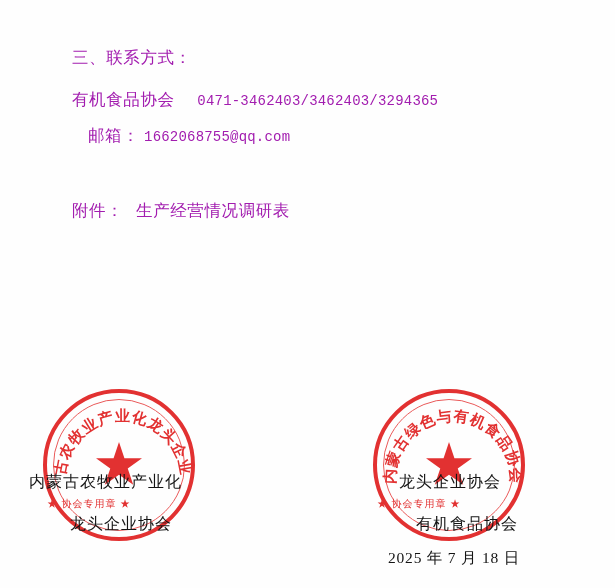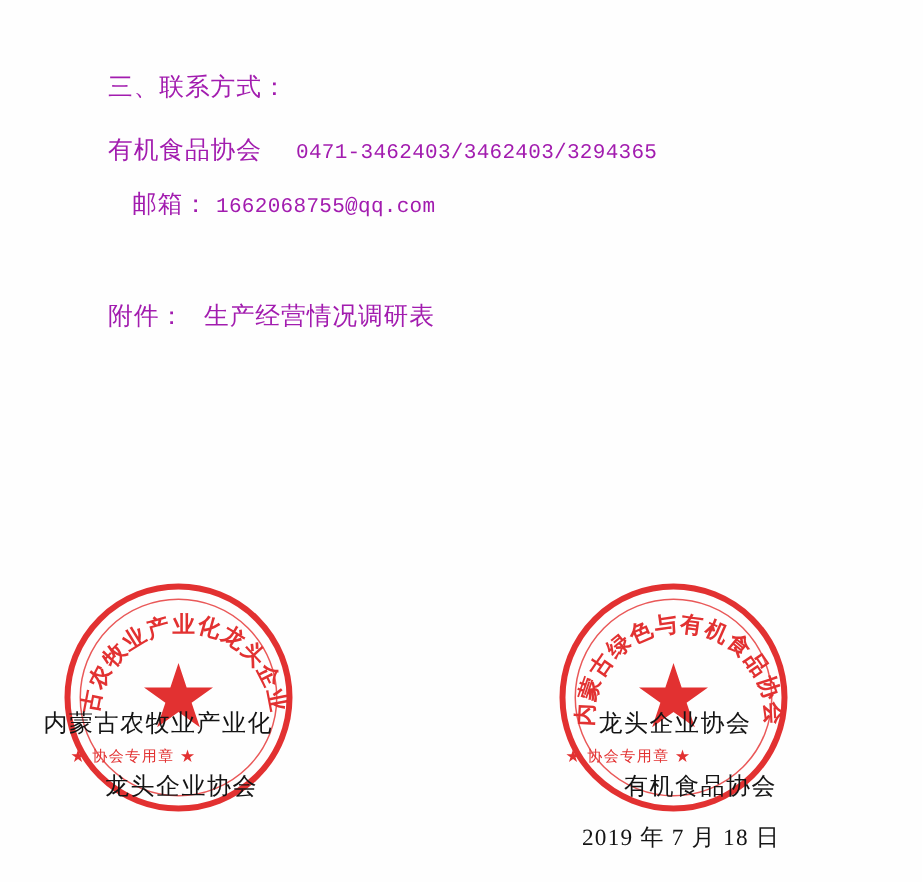--- a/index.html
+++ b/index.html
@@ -171,15 +171,15 @@
       </text>
     </svg>
     <div class="star"></div>
     <div class="seal-bottom-text">★ 协会专用章 ★</div>
   </div>
 
   <div class="sig sig-left-1">内蒙古农牧业产业化</div>
   <div class="sig sig-left-2">龙头企业协会</div>
   <div class="sig sig-right-1">龙头企业协会</div>
   <div class="sig sig-right-2">有机食品协会</div>
-  <div class="sig sig-date">2019 年 7 月 18 日</div>
+  <div class="sig sig-date">2025 年 7 月 18 日</div>
 
 </div>
 
 </body></html>

